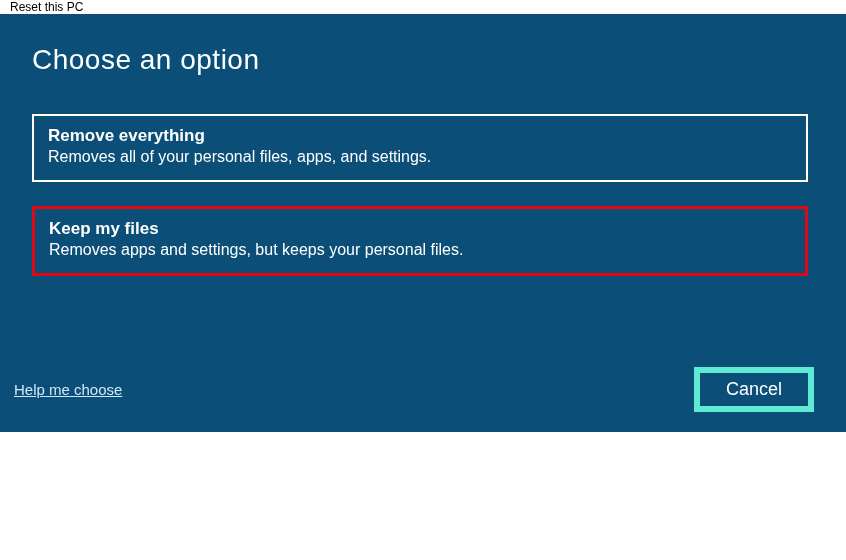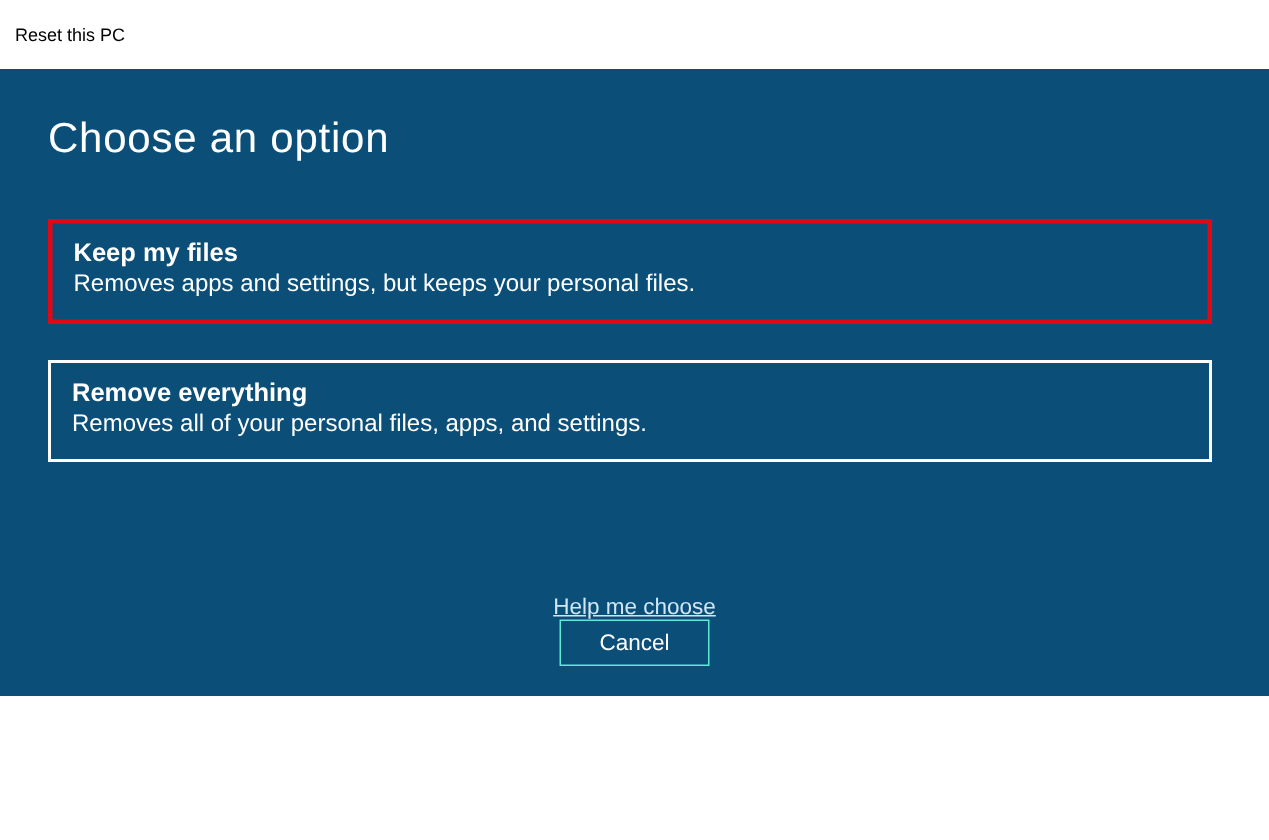--- a/index.html
+++ b/index.html
@@ -8,21 +8,21 @@
       box-sizing: border-box;
     }
     body {
       font-family: "Segoe UI", -apple-system, sans-serif;
       width: 846px;
       height: 560px;
       overflow: hidden;
       background: #fff;
     }
     .window-title {
-      padding: 16px 10px;
+      padding: 0 10px;
       font-size: 12px;
       color: #000;
       background: #fff;
     }
     .main-panel {
       background: #0b4f78;
       width: 100%;
       height: 418px;
       padding: 30px 32px 20px 32px;
       color: #fff;
@@ -49,58 +49,57 @@
       font-weight: 600;
       margin-bottom: 2px;
     }
     .option-desc {
       font-size: 16px;
       font-weight: 300;
     }
     .footer {
       position: absolute;
       bottom: 20px;
-      left: 32px;
+      left: 14px;
       right: 32px;
       display: flex;
       justify-content: space-between;
       align-items: center;
-      flex-direction: column;
     }
     .help-link {
       color: #cfe8f7;
       font-size: 15px;
       text-decoration: underline;
       cursor: pointer;
     }
     .cancel-btn {
-      border: 1px solid #5eead4;
+      border: 6px solid #5eead4;
       background: transparent;
       color: #fff;
-      font-size: 15px;
+      font-size: 18px;
       padding: 6px 26px;
       cursor: pointer;
       font-family: inherit;
     }
   </style>
 </head>
 <body>
 
 <div class="window-title">Reset this PC</div>
 
 <div class="main-panel">
   <h1 class="heading">Choose an option</h1>
 
+  <div class="option-box">
+    <div class="option-title">Remove everything</div>
+    <div class="option-desc">Removes all of your personal files, apps, and settings.</div>
+  </div>
+
   <div class="option-box highlighted">
     <div class="option-title">Keep my files</div>
     <div class="option-desc">Removes apps and settings, but keeps your personal files.</div>
-  </div>
-
-  <div class="option-box">
-    <div class="option-title">Remove everything</div>
-    <div class="option-desc">Removes all of your personal files, apps, and settings.</div>
   </div>
 
   <div class="footer">
     <a class="help-link">Help me choose</a>
     <button class="cancel-btn">Cancel</button>
   </div>
 </div>
 
 </body></html>

